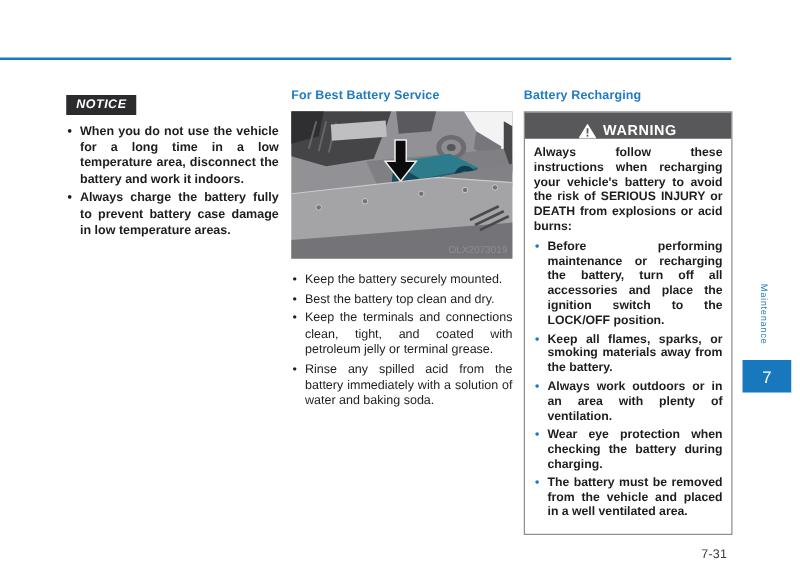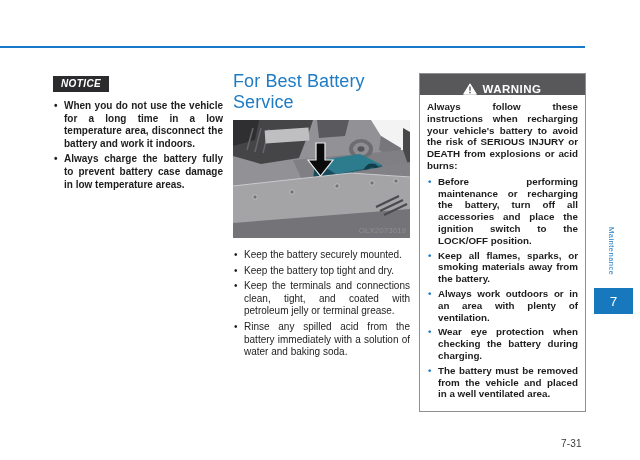--- a/index.html
+++ b/index.html
@@ -14,21 +14,21 @@
   .col-mid{position:absolute;left:233px;top:71px;width:177px;}
   .col-right{position:absolute;left:419px;top:71px;width:167px;}
 
   .notice-badge{
     display:inline-block;background:var(--notice-bg,#2b2b2e);color:#fff;
     font-style:italic;font-weight:bold;font-size:10px;letter-spacing:.4px;
     padding:2px 8px 3px;margin:0 0 8px 0;
   }
   .section-heading{
     margin:0 0 7px 0;color:var(--accent-blue,#1e7bc4);
-    font-size:18px;font-weight:normal;letter-spacing:.1px;
+    font-size:10px;font-weight:bold;letter-spacing:.1px;
   }
 
   .bullets{list-style:none;margin:0;padding:0;font-size:10px;line-height:12.6px;text-align:justify;}
   .bullets li{position:relative;padding-left:11px;margin:0 0 3px 0;}
   .bullets li::before{content:"\2022";position:absolute;left:1px;top:0;}
   .col-left .bullets li{font-weight:bold;}
 
   .figure{display:block;width:177px;height:118px;margin:2px 0 11px 0;background:#d8d8da;}
   svg text{font-family:"Liberation Sans",sans-serif;}
 
@@ -126,27 +126,28 @@
           <line x1="143" y1="87" x2="166" y2="76"></line>
           <line x1="147" y1="91" x2="170" y2="80"></line>
           <line x1="151" y1="95" x2="174" y2="84"></line>
         </g>
       </g>
       <text x="173" y="113" text-anchor="end" font-size="8" fill="#8e8e90">OLX2073019</text>
     </svg>
 
     <ul class="bullets">
       <li>Keep the battery securely mounted.</li>
-      <li>Keep the battery top tight and dry.</li>
+      <li>Best the battery top clean and dry.</li>
       <li>Keep the terminals and connections clean, tight, and coated with petroleum jelly or terminal grease.</li>
       <li>Rinse any spilled acid from the battery immediately with a solution of water and baking soda.</li>
     </ul>
   </div>
 
   <div class="col-right">
+    <h2 class="section-heading">Battery Recharging</h2>
 
     <div class="warning-box">
       <div class="warning-header">
         <svg width="14" height="12" viewBox="0 0 14 12" aria-hidden="true">
           <path d="M7 0.8 L13.4 11.2 H0.6 Z" fill="#ffffff" stroke="#ffffff" stroke-width="1" stroke-linejoin="round"></path>
           <rect x="6.3" y="3.6" width="1.4" height="4.2" fill="#58585b"></rect>
           <rect x="6.3" y="8.8" width="1.4" height="1.5" fill="#58585b"></rect>
         </svg>
         <span>WARNING</span>
       </div>

